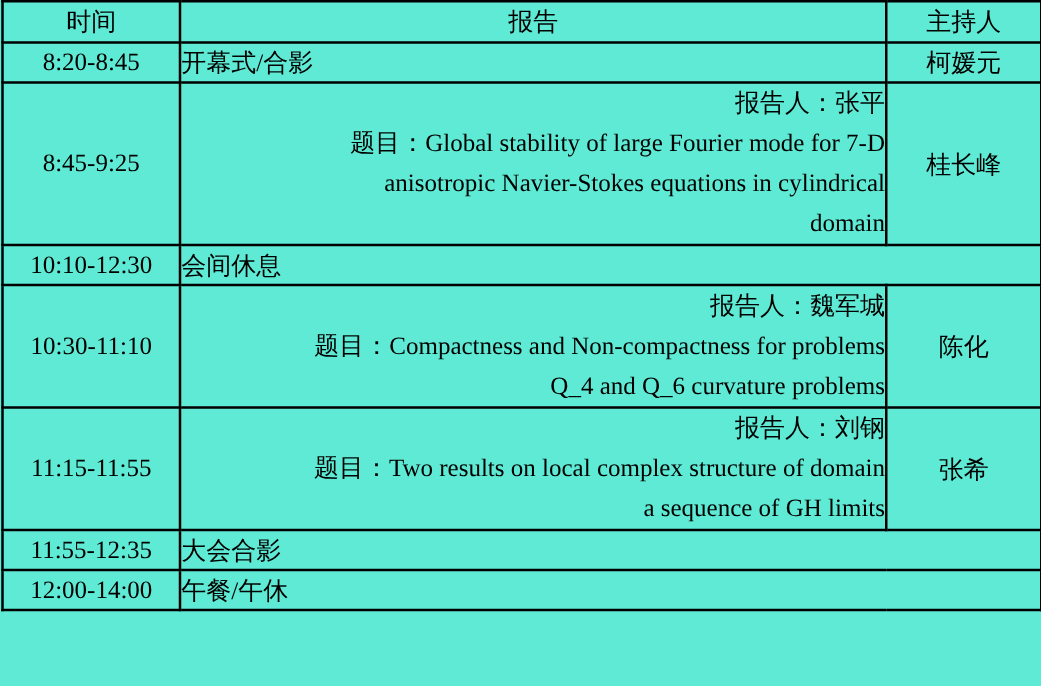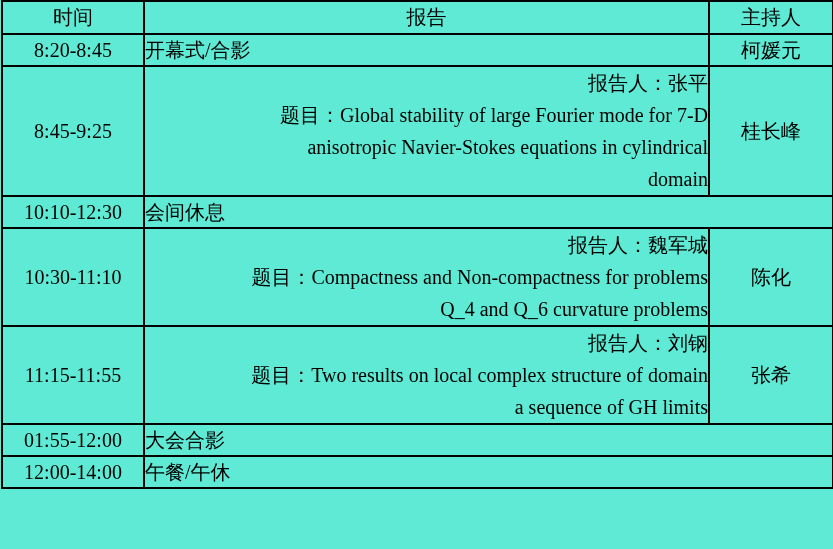--- a/index.html
+++ b/index.html
@@ -101,21 +101,21 @@
         <td class="cell-center">11:15-11:55</td>
         <td class="cell-left">
           <div class="report-line">报告人：刘钢</div>
           <div class="report-line">题目：Two results on local complex structure of domain</div>
           <div class="report-line">a sequence of GH limits</div>
         </td>
         <td class="cell-center">张希</td>
       </tr>
 
       <tr class="rh-32">
-        <td class="cell-center">01:55-12:00</td>
+        <td class="cell-center">11:55-12:35</td>
         <td class="cell-left" colspan="2">大会合影</td>
       </tr>
 
       <tr class="rh-32">
         <td class="cell-center">12:00-14:00</td>
         <td class="cell-left" colspan="2">午餐/午休</td>
       </tr>
     </tbody>
   </table>
 </div>

